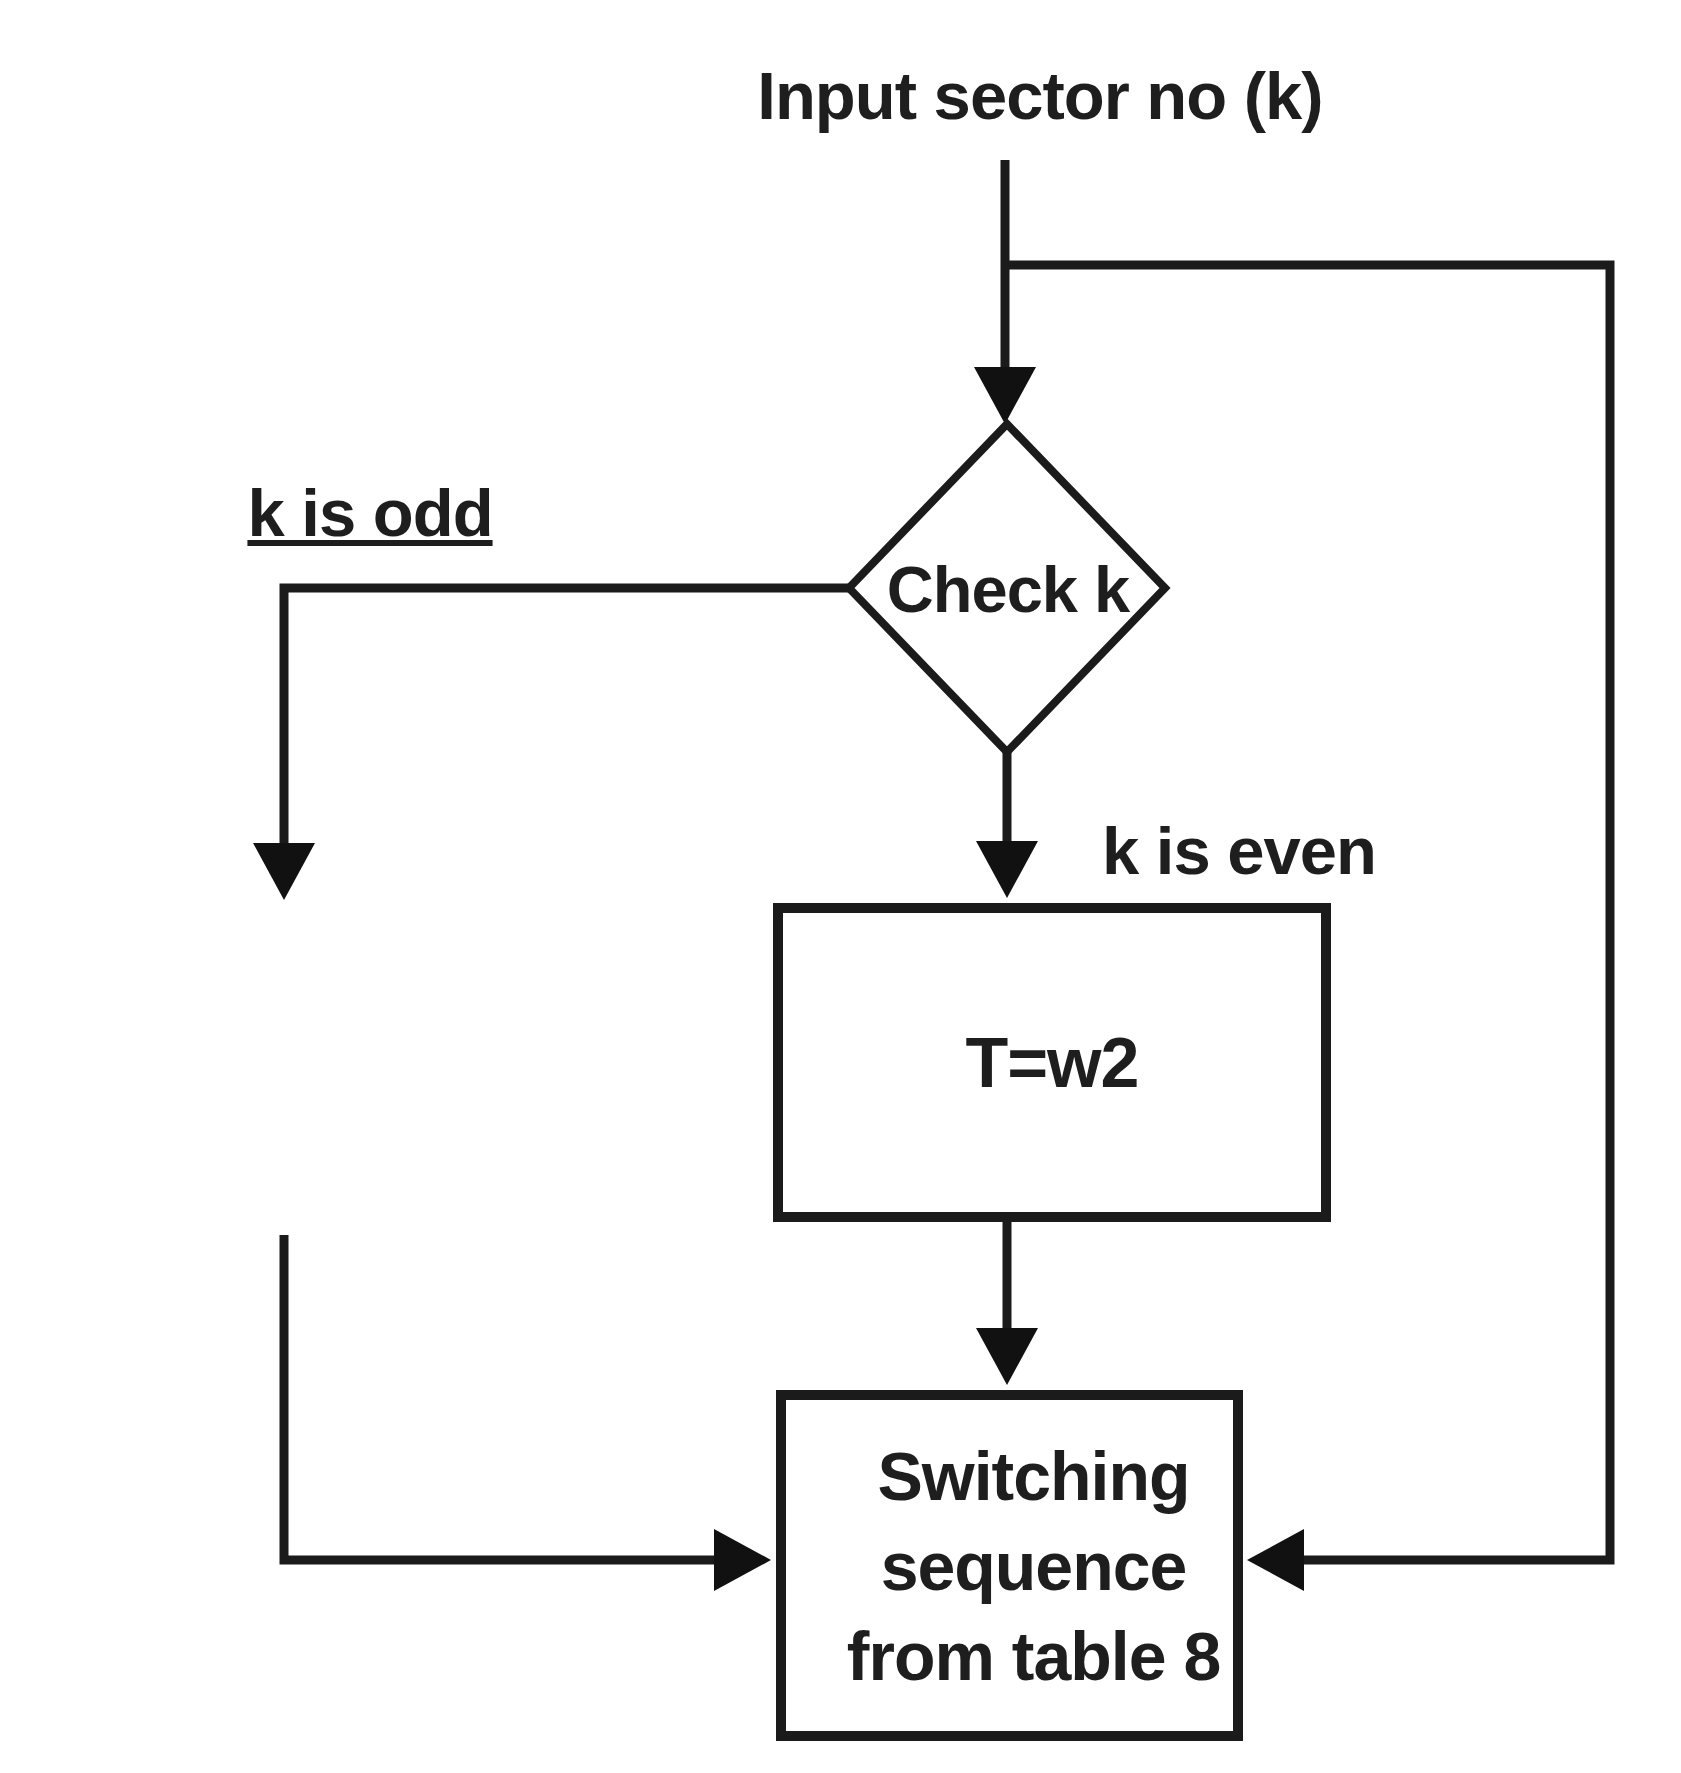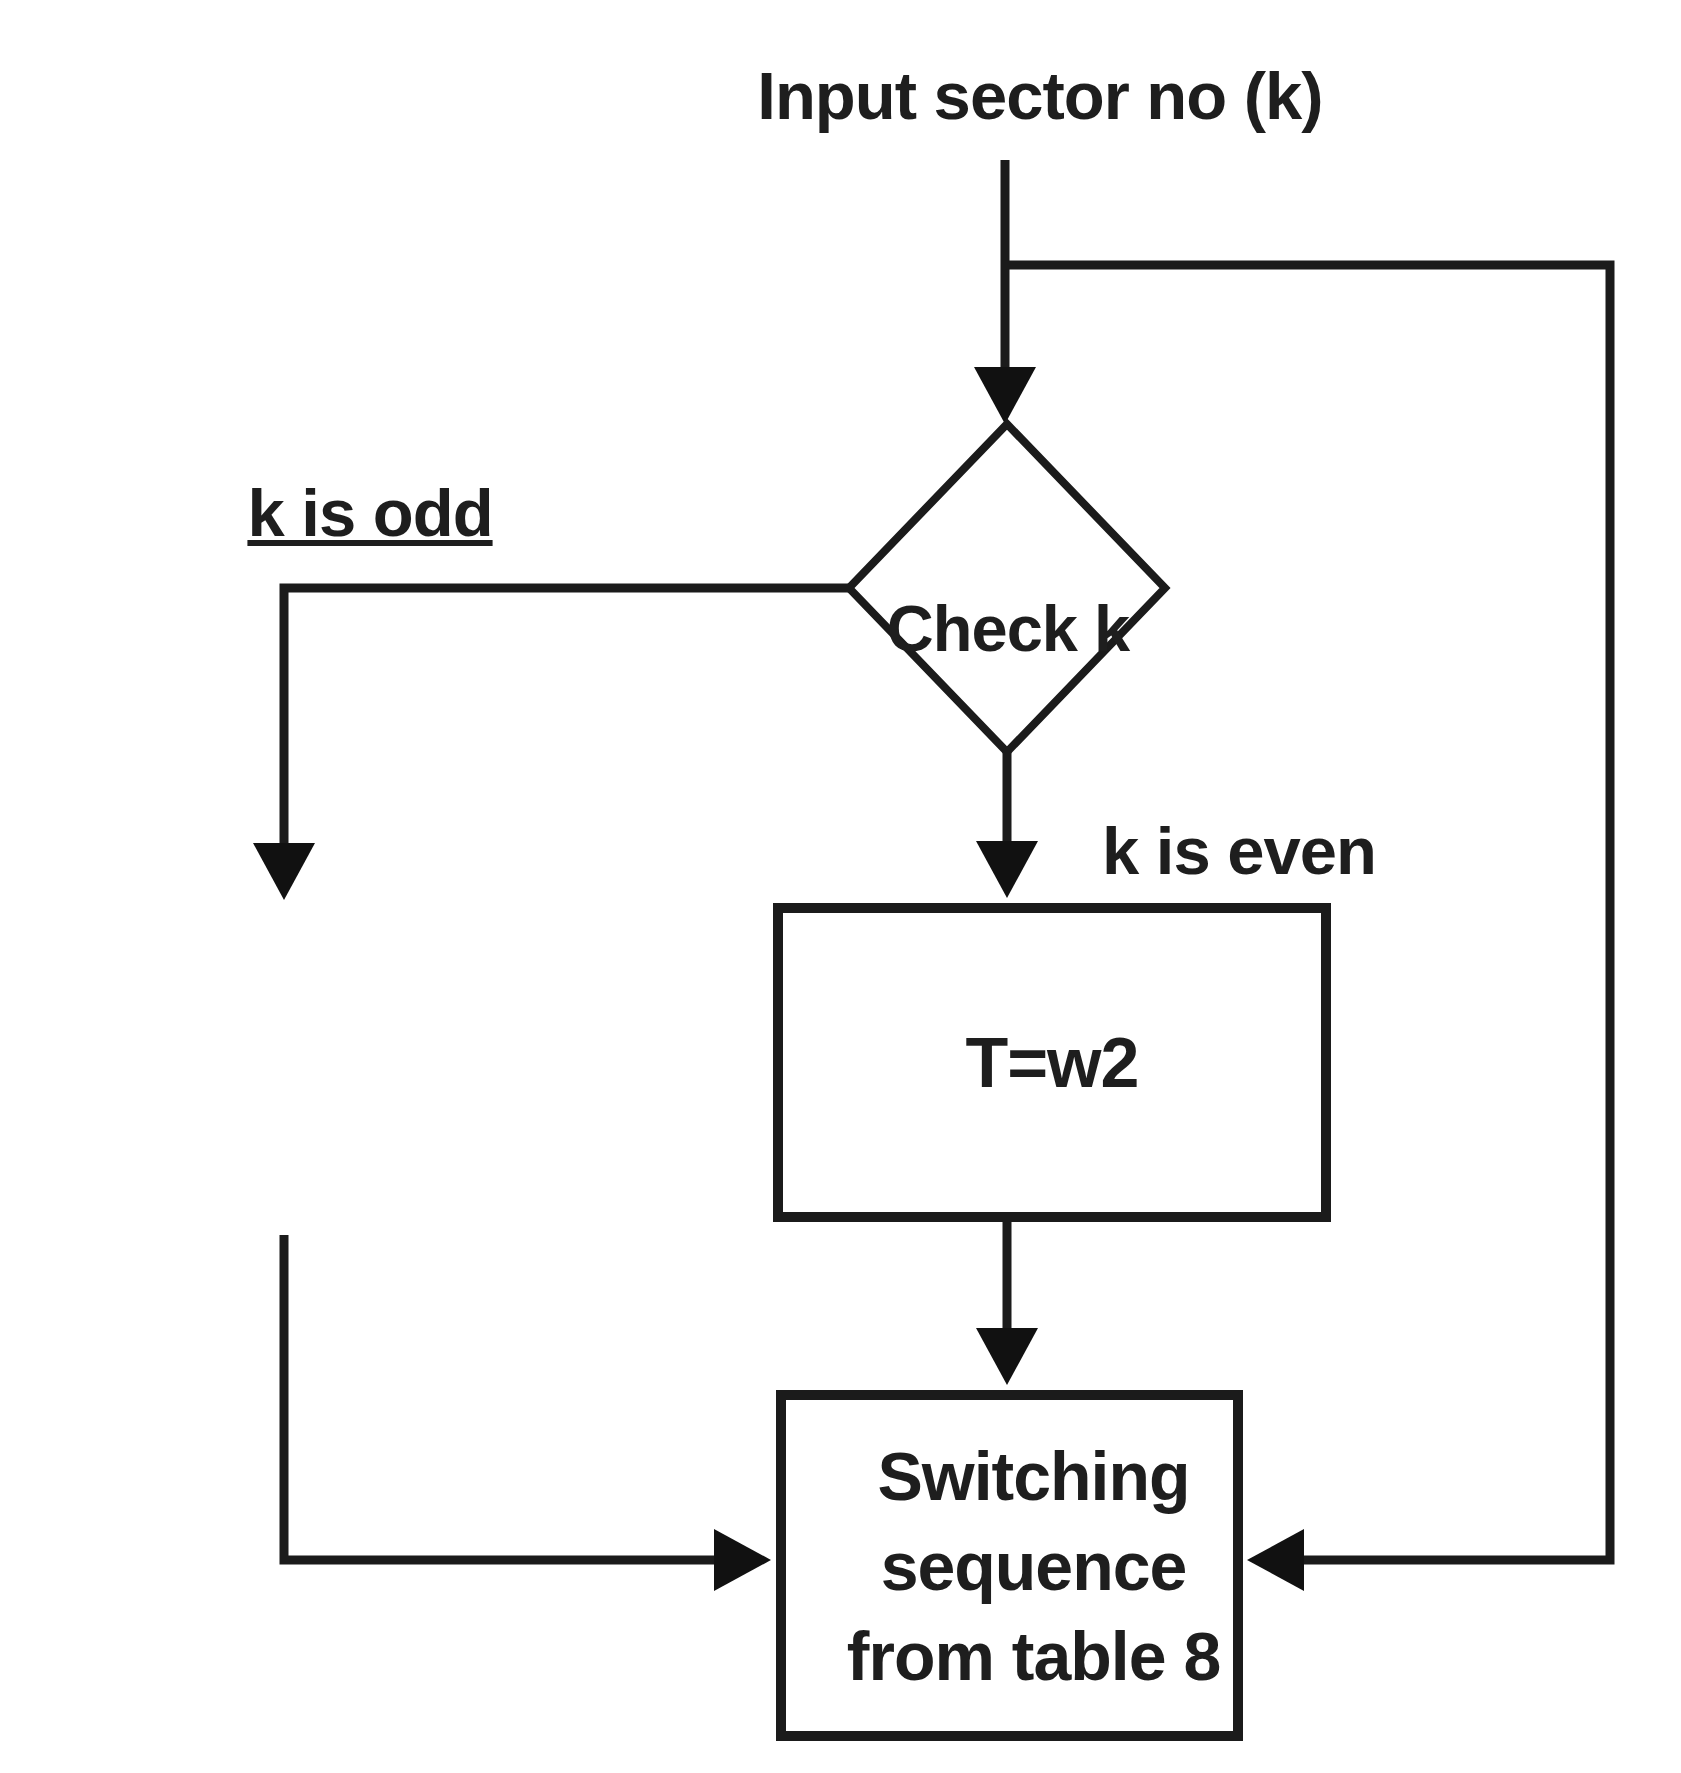--- a/index.html
+++ b/index.html
@@ -64,21 +64,20 @@
   }
   .decision-label {
     position: absolute;
     z-index: 2;
     display: flex;
     align-items: center;
     justify-content: center;
     font-weight: 600;
     font-size: 65px;
     letter-spacing: -1px;
-    margin-top: 39px;
   }
   .multi-line {
     font-size: 68px;
     line-height: 90px;
     text-align: center;
   }
   #title {
     left: 700px;
     top: 53px;
     width: 680px;

